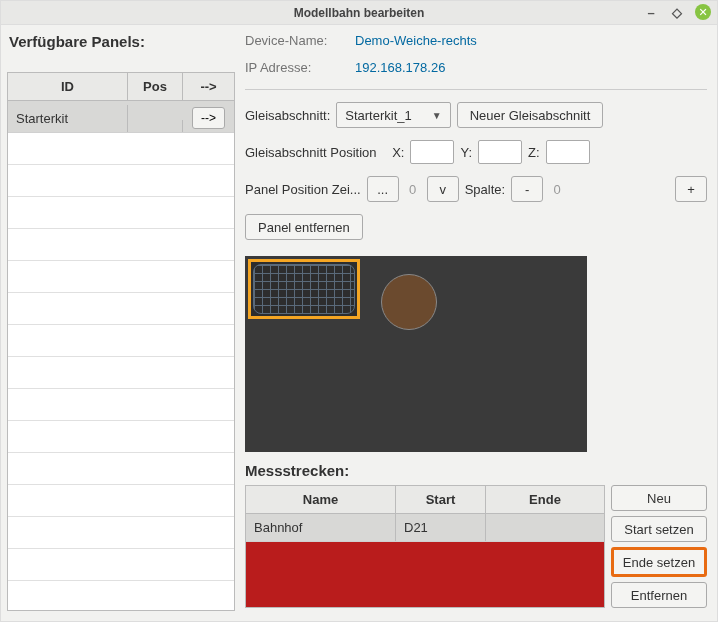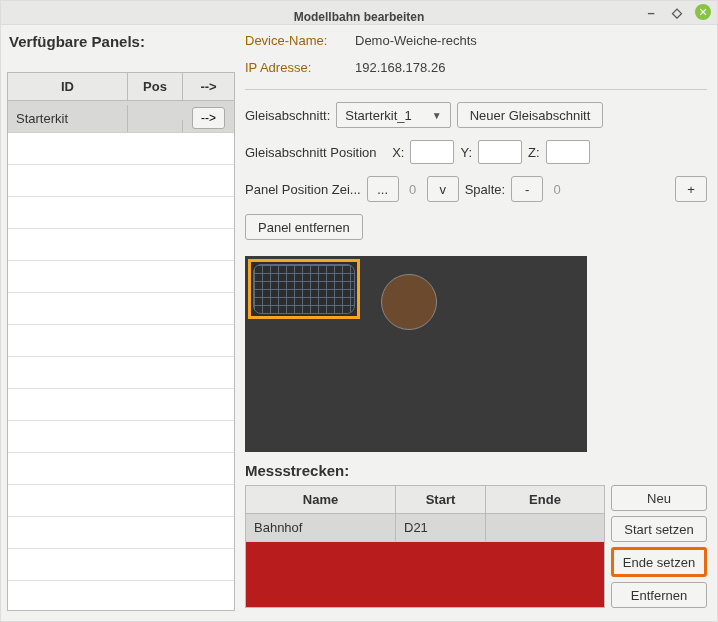--- a/index.html
+++ b/index.html
@@ -16,21 +16,21 @@
     height: 622px;
     background: #f2f2f0;
     display: flex;
     flex-direction: column;
     border: 1px solid #ddd;
   }
   .titlebar {
     height: 24px;
     background: #e8e8e6;
     display: flex;
-    align-items: flex-end;
+    align-items: center;
     justify-content: center;
     position: relative;
     border-bottom: 1px solid #ddd;
   }
   .titlebar-title {
     font-weight: bold;
     font-size: 12px;
     color: #444;
   }
   .titlebar-controls {
@@ -118,22 +118,22 @@
     flex: 1;
     display: flex;
     flex-direction: column;
   }
   .info-row {
     display: flex;
     align-items: center;
     margin-bottom: 12px;
     font-size: 13px;
   }
-  .info-label { width: 110px; color: #a16207; }
-  .info-value { color: #404040; text-align: center; }
+  .info-label { width: 110px; color: #737373; }
+  .info-value { color: #0369a1; text-align: center; }
   .divider {
     border-top: 1px solid #ccc;
     margin: 2px 0 12px 0;
   }
   .form-row {
     display: flex;
     align-items: center;
     margin-bottom: 12px;
     gap: 6px;
     font-size: 13px;

